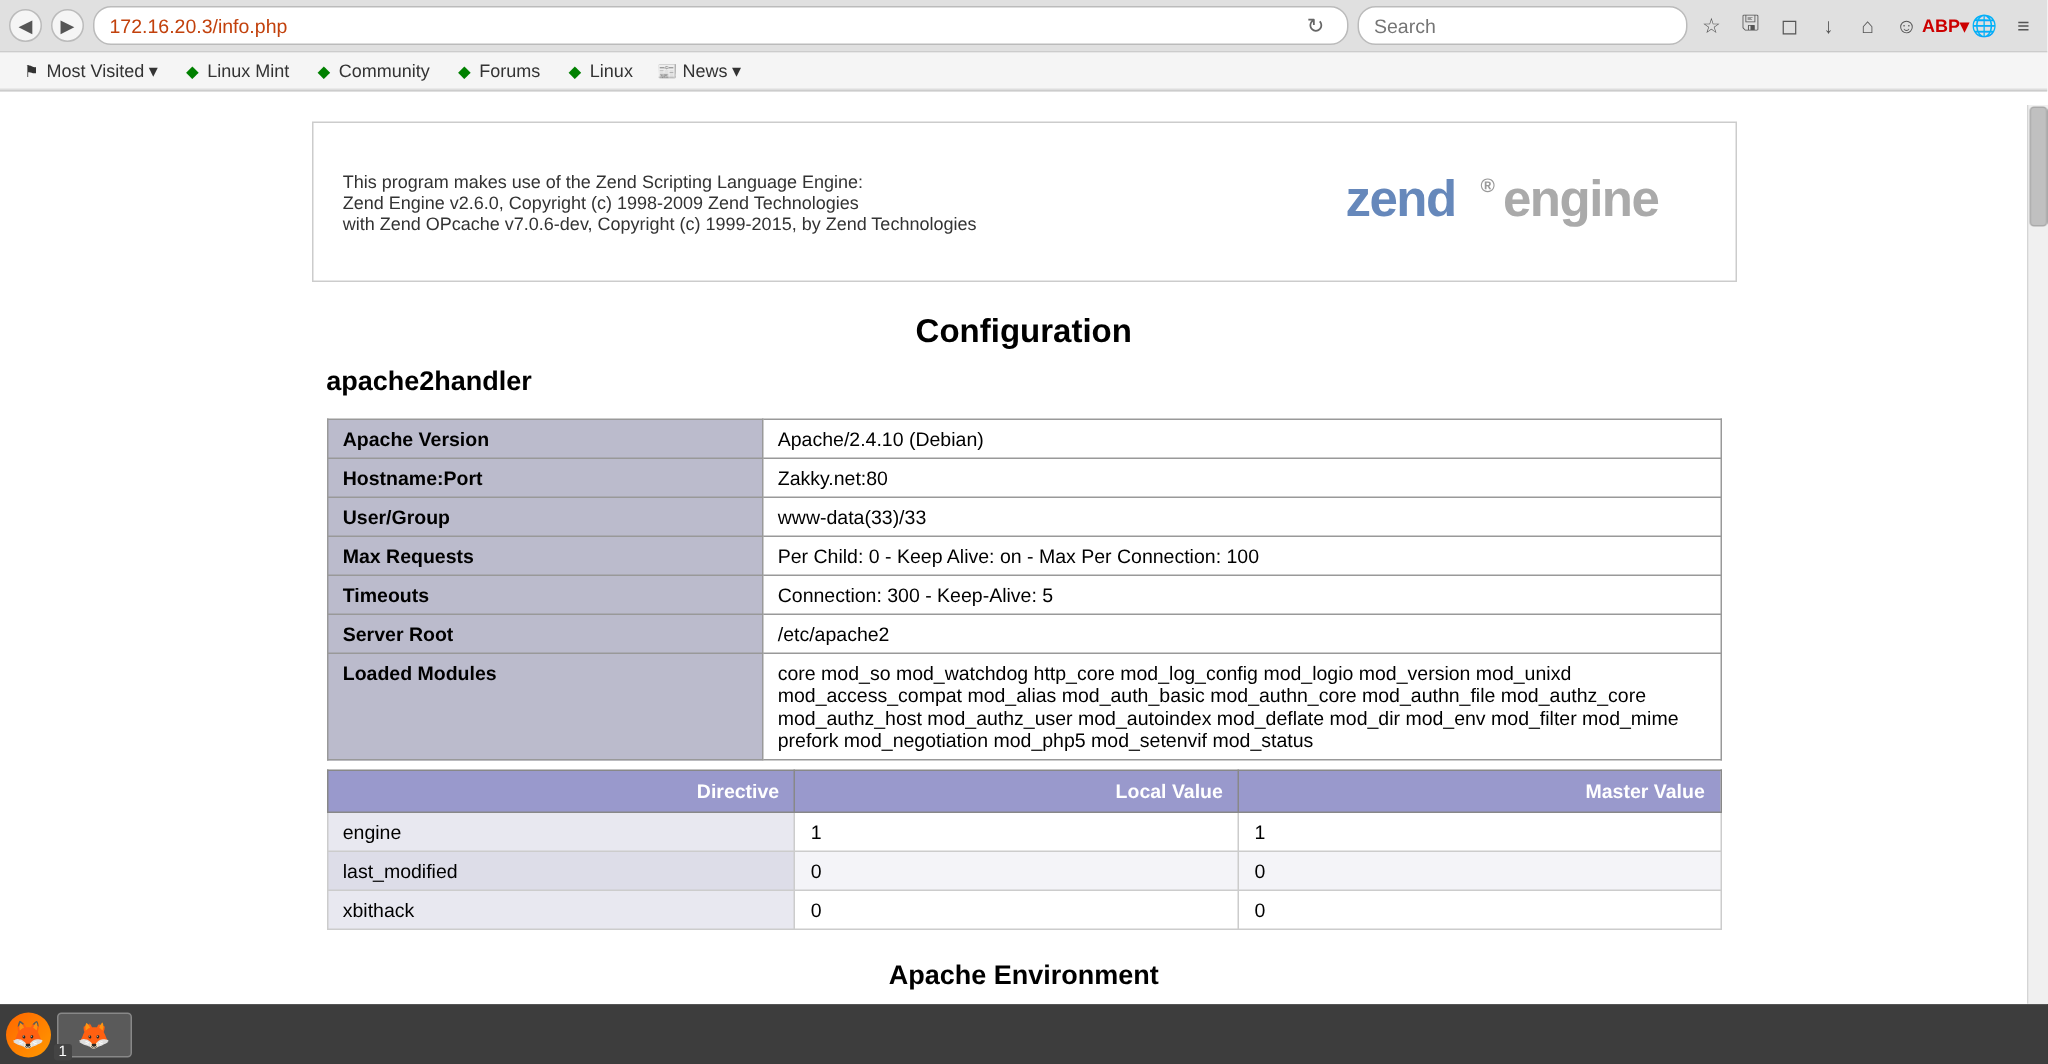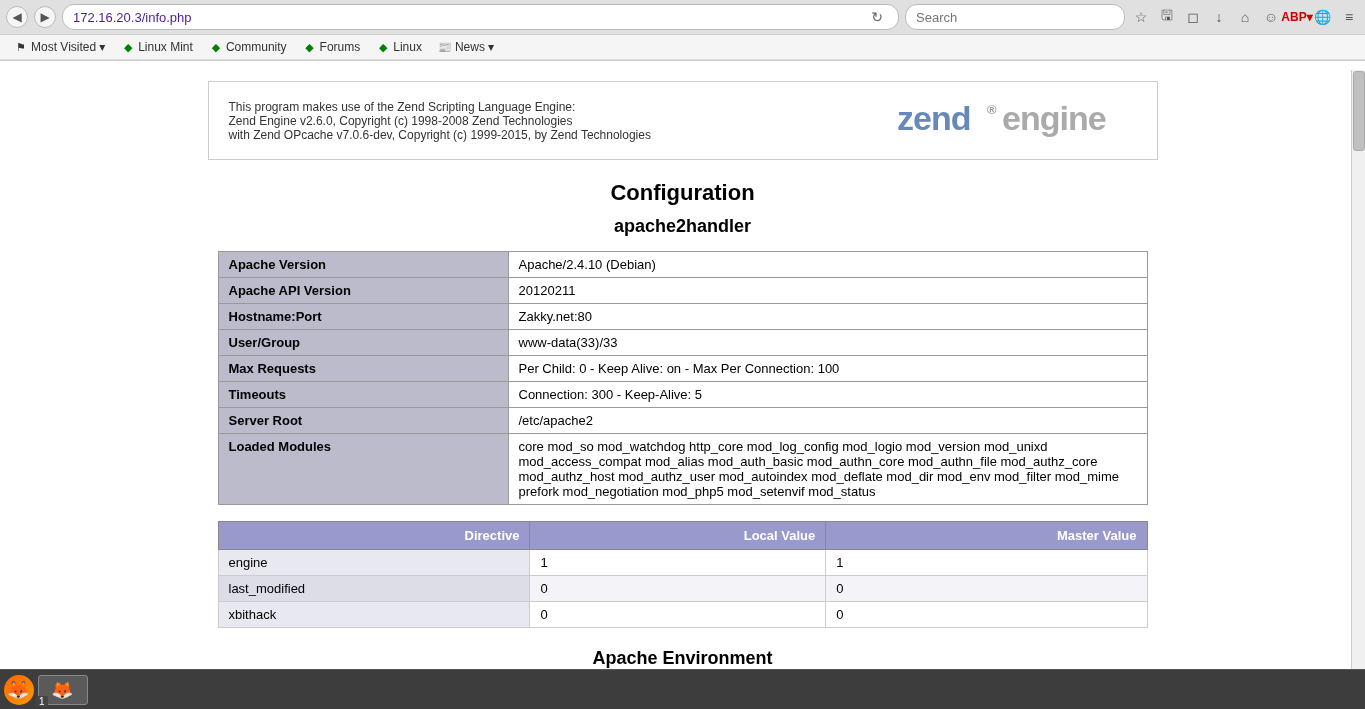--- a/index.html
+++ b/index.html
@@ -43,21 +43,21 @@
       border-radius: 12px;
       padding: 2px 10px;
       font-size: 13px;
       color: #333;
       height: 26px;
     }
 
     .address-bar .url-text {
       flex: 1;
       font-size: 13px;
-      color: #4c1d95;
+      color: #c2410c;
     }
 
     .reload-btn {
       width: 22px;
       height: 22px;
       border: none;
       background: none;
       cursor: pointer;
       font-size: 14px;
       color: #666;
@@ -130,21 +130,21 @@
 
     
     .zend-info-box {
       display: flex;
       align-items: center;
       justify-content: space-between;
       background: #fff;
       border: 1px solid #ccc;
       margin: 10px auto;
       max-width: 950px;
-      padding: 10px 20px;
+      padding: 24px 20px;
     }
 
     .zend-text {
       font-size: 12px;
       color: #333;
     }
 
     .zend-logo {
       font-size: 28px;
       font-weight: bold;
@@ -161,32 +161,31 @@
 
     .config-section h1 {
       text-align: center;
       font-size: 22px;
       font-weight: bold;
       color: #000;
       margin: 20px 0 10px;
     }
 
     .config-section h2 {
-      text-align: center;
       font-size: 18px;
       font-weight: bold;
       color: #000;
       margin-bottom: 14px;
     }
 
     
     .info-table {
       width: 100%;
       border-collapse: collapse;
-      margin-bottom: 16px;
+      margin-bottom: 6px;
     }
 
     .info-table tr td:first-child {
       background: #bbc;
       font-weight: bold;
       padding: 5px 10px;
       width: 290px;
       font-size: 13px;
       border: 1px solid #999;
       vertical-align: top;
@@ -363,21 +362,21 @@
       <span>▾</span>
     </div>
   </div>
 </div>
 
 <div class="page-content">
 
   <div class="zend-info-box">
     <div class="zend-text">
       <div>This program makes use of the Zend Scripting Language Engine:</div>
-      <div>Zend Engine v2.6.0, Copyright (c) 1998-2008 Zend Technologies</div>
+      <div>Zend Engine v2.6.0, Copyright (c) 1998-2009 Zend Technologies</div>
       <div>    with Zend OPcache v7.0.6-dev, Copyright (c) 1999-2015, by Zend Technologies</div>
     </div>
     <div class="zend-logo">
       <svg width="240" height="50" viewBox="0 0 240 50">
         <text x="0" y="38" font-family="Arial" font-size="34" font-weight="bold" fill="#6688bb">zend</text>
         <text x="90" y="22" font-family="Arial" font-size="13" fill="#999">®</text>
         <text x="105" y="38" font-family="Arial" font-size="34" font-weight="bold" fill="#aaa">engine</text>
       </svg>
     </div>
   </div>
@@ -385,24 +384,20 @@
   <div class="config-section">
 
     <h1>Configuration</h1>
     <h2>apache2handler</h2>
 
     <table class="info-table">
       <tbody id="info-table-body">
       <tr>
             <td>Apache Version</td>
             <td>Apache/2.4.10 (Debian)</td>
-          </tr>
-          <tr>
-            <td>Apache API Version</td>
-            <td>20120211</td>
           </tr>
           <tr>
             <td>Hostname:Port</td>
             <td>Zakky.net:80</td>
           </tr>
           <tr>
             <td>User/Group</td>
             <td>www-data(33)/33</td>
           </tr>
           <tr>

